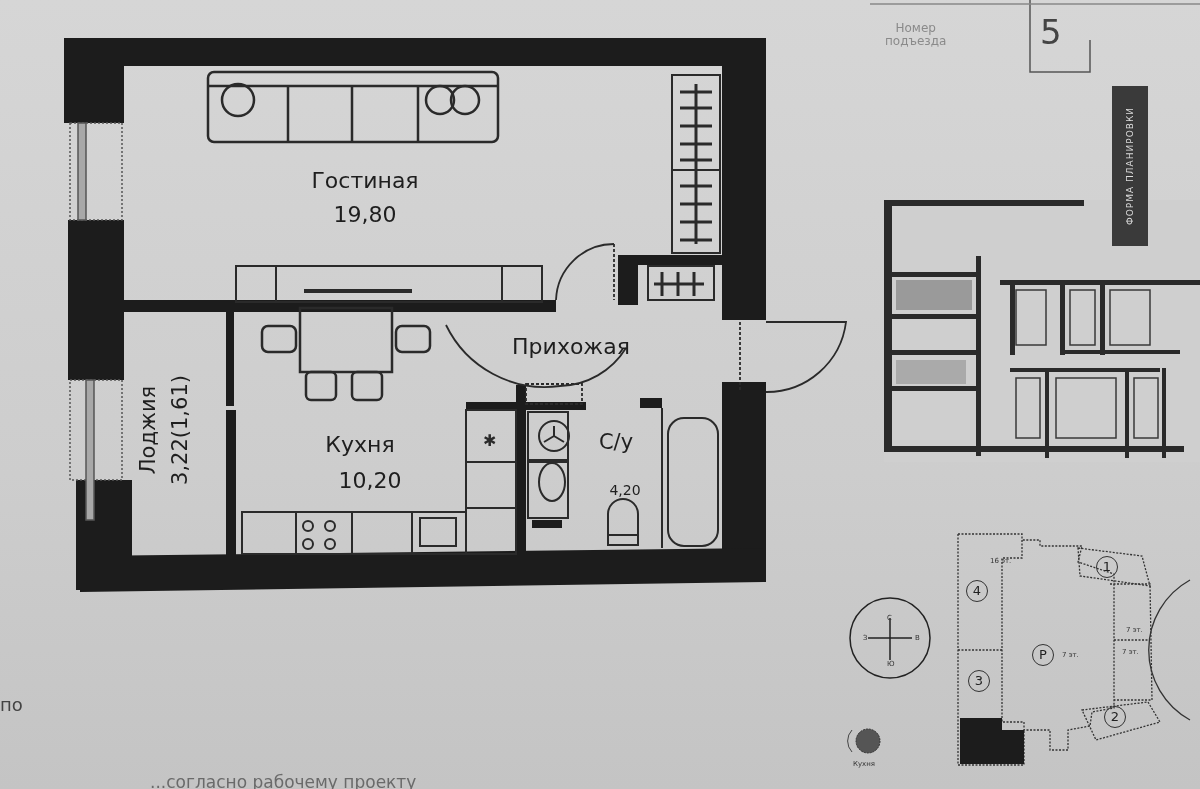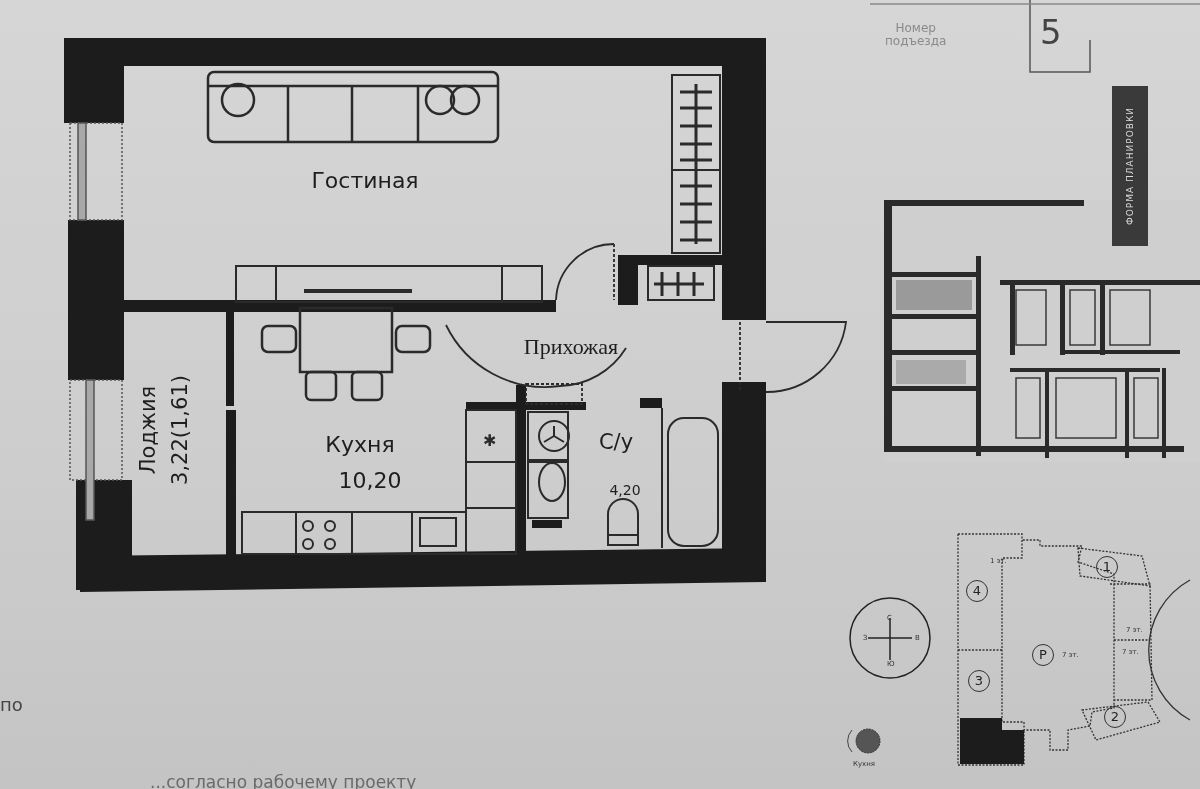--- a/index.html
+++ b/index.html
@@ -17,21 +17,21 @@
     .label {
       position: absolute; color: #1e1e1e; text-align: center;
       font-family: "DejaVu Sans", sans-serif; white-space: nowrap;
     }
     .room-name { font-size: 22px; }
     .room-area { font-size: 22px; }
     .lbl-living { left: 280px; top: 168px; width: 170px; }
     .lbl-living-area { left: 280px; top: 202px; width: 170px; }
     .lbl-kitchen { left: 300px; top: 432px; width: 120px; }
     .lbl-kitchen-area { left: 310px; top: 468px; width: 120px; text-align: center; }
-    .lbl-hall { left: 486px; top: 334px; width: 170px; font-family: Liberation Serif, serif; }
+    .lbl-hall { left: 486px; top: 334px; width: 170px; }
     .lbl-bath { left: 586px; top: 430px; width: 60px; font-size: 21px; }
     .lbl-bath-area { left: 590px; top: 465px; width: 70px; font-size: 14px; margin-top: 17px; }
     .lbl-loggia {
       left: 48px; top: 418px; width: 200px; font-size: 21px;
       transform: rotate(-90deg); transform-origin: center;
     }
     .lbl-loggia-area {
       left: 80px; top: 418px; width: 200px; font-size: 21px;
       transform: rotate(-90deg); transform-origin: center;
     }
@@ -253,20 +253,21 @@
       <path d="M852 730 A 16 16 0 0 0 852 752" fill="none" stroke="#444"></path>
     </g>
 
     <g fill="none" stroke="#555" stroke-width="1.5">
       <path d="M1030 0 L1030 72 L1090 72 L1090 40"></path>
       <line x1="870" y1="4" x2="1200" y2="4" stroke="#888"></line>
     </g>
   </svg>
 
   <div class="label room-name lbl-living">Гостиная</div>
+  <div class="label room-area lbl-living-area">19,80</div>
 
   <div class="label room-name lbl-kitchen">Кухня</div>
   <div class="label room-area lbl-kitchen-area">10,20</div>
 
   <div class="label room-name lbl-hall">Прихожая</div>
 
   <div class="label lbl-bath">С/у</div>
   <div class="label lbl-bath-area">4,20</div>
 
   <div class="label lbl-loggia">Лоджия</div>
@@ -276,21 +277,21 @@
 подъезда</div>
   <div class="label lbl-entrance-num">5</div>
   <div class="vert-label">ФОРМА ПЛАНИРОВКИ</div>
 
   <div class="num-circle" style="left:1096px; top:556px;">1</div>
   <div class="num-circle" style="left:1104px; top:706px;">2</div>
   <div class="num-circle" style="left:968px; top:670px;">3</div>
   <div class="num-circle" style="left:966px; top:580px;">4</div>
   <div class="num-circle" style="left:1032px; top:644px;">P</div>
 
-  <div class="small" style="left:990px; top:557px;">1 эт.</div>
+  <div class="small" style="left:990px; top:557px;">16 эт.</div>
   <div class="small" style="left:1126px; top:626px;">7 эт.</div>
   <div class="small" style="left:1122px; top:648px;">7 эт.</div>
   <div class="small" style="left:1062px; top:651px;">7 эт.</div>
 
   <div class="small" style="left:887px; top:614px;">С</div>
   <div class="small" style="left:887px; top:660px;">Ю</div>
   <div class="small" style="left:863px; top:634px;">З</div>
   <div class="small" style="left:915px; top:634px;">В</div>
   <div class="small" style="left:853px; top:760px;">Кухня</div>
 

